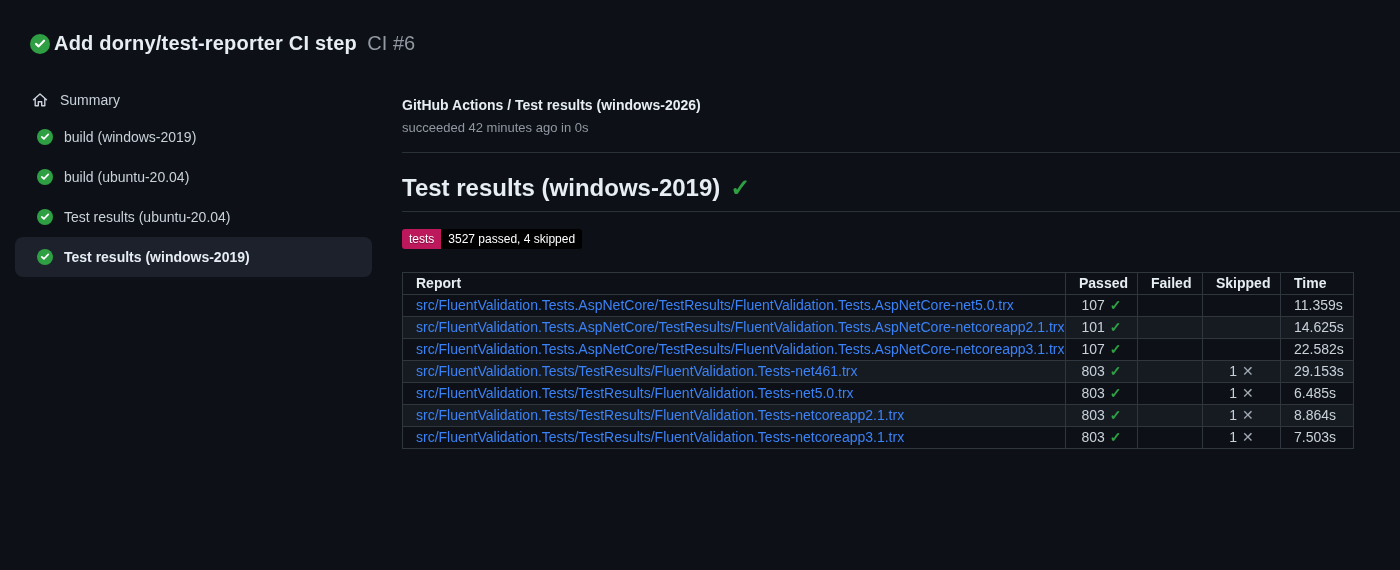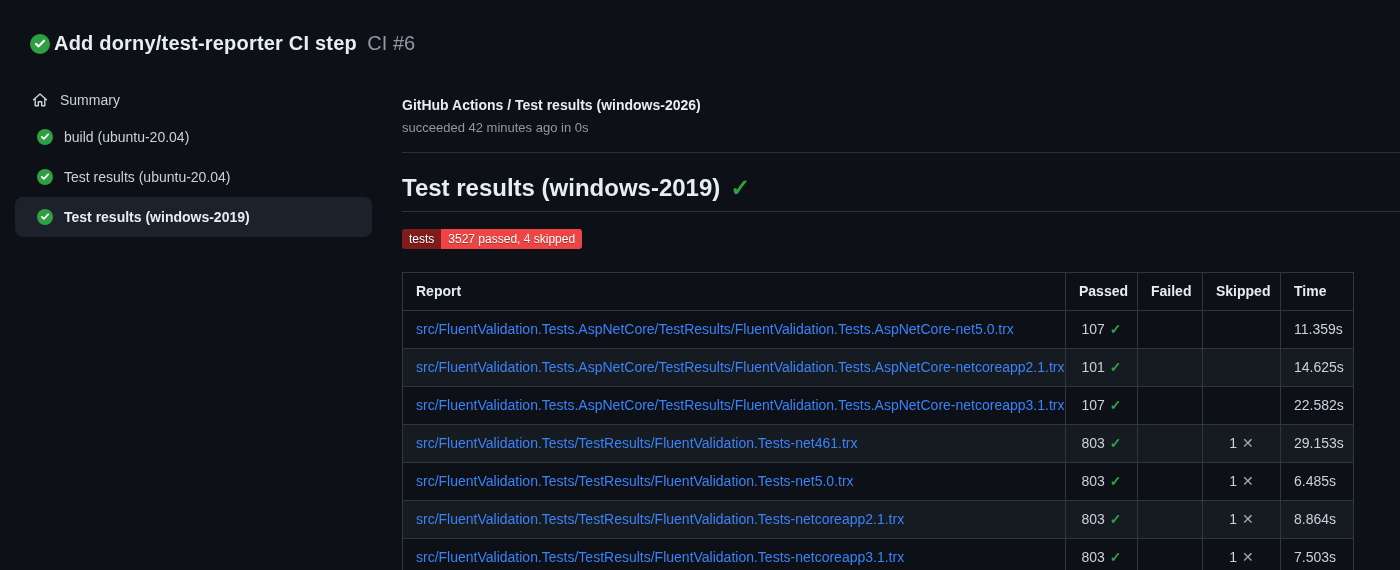--- a/index.html
+++ b/index.html
@@ -60,21 +60,21 @@
   }
   .badge-label { padding:0 7px; }
   .badge-value { padding:0 7px; }
 
   
   table.results {
     margin-top:23px; border-collapse:collapse; table-layout:fixed;
     width:951px; font-size:14px;
   }
   .results th, .results td {
-    border:1px solid #30363d; padding:8px 13px; line-height:21px;
+    border:1px solid #30363d; padding:0 13px; line-height:21px;
     overflow:hidden; white-space:nowrap;
   }
   .results th { font-weight:700; color:#e6edf3; text-align:center; }
   .results th.col-report { text-align:left; }
   .results th.col-time { text-align:left; }
   .results tbody tr { background:#0d1117; }
   .results tbody tr:nth-child(even) { background:#161b22; }
   .results td.col-passed, .results td.col-failed, .results td.col-skipped { text-align:center; }
   .results td.col-time { text-align:left; color:#c9d1d9; }
   .report-link { color:#3b82f6; text-decoration:none; cursor:pointer; }
@@ -114,20 +114,29 @@
 
 
       <div>
           <div class="job-item">
     <span class="status-circle">
       <svg width="16" height="16" viewBox="0 0 16 16">
         <circle cx="8" cy="8" r="8" fill="#2ea043"></circle>
         <path d="M11.2 5.4 L6.9 9.9 L4.8 7.9" stroke="#ffffff" stroke-width="1.7" fill="none" stroke-linecap="round" stroke-linejoin="round"></path>
       </svg>
     </span>
+    <span>build (windows-2019)</span>
+  </div>
+          <div class="job-item">
+    <span class="status-circle">
+      <svg width="16" height="16" viewBox="0 0 16 16">
+        <circle cx="8" cy="8" r="8" fill="#2ea043"></circle>
+        <path d="M11.2 5.4 L6.9 9.9 L4.8 7.9" stroke="#ffffff" stroke-width="1.7" fill="none" stroke-linecap="round" stroke-linejoin="round"></path>
+      </svg>
+    </span>
     <span>build (ubuntu-20.04)</span>
   </div>
           <div class="job-item">
     <span class="status-circle">
       <svg width="16" height="16" viewBox="0 0 16 16">
         <circle cx="8" cy="8" r="8" fill="#2ea043"></circle>
         <path d="M11.2 5.4 L6.9 9.9 L4.8 7.9" stroke="#ffffff" stroke-width="1.7" fill="none" stroke-linecap="round" stroke-linejoin="round"></path>
       </svg>
     </span>
     <span>Test results (ubuntu-20.04)</span>
@@ -151,22 +160,22 @@
         <div class="check-status">succeeded 42 minutes ago in 0s</div>
       </div>
 
       <div class="section-title">
         <span>Test results (windows-2019)</span>
         <span class="title-check">✓</span>
       </div>
 
       <div>
         <span class="badge">
-          <span class="badge-label" style="background: #7f1d1d;">tests</span>
-          <span class="badge-value" style="background: #ef4444;">3527 passed, 4 skipped</span>
+          <span class="badge-label" style="background: #be185d;">tests</span>
+          <span class="badge-value" style="background: #000000;">3527 passed, 4 skipped</span>
         </span>
       </div>
 
       <table class="results">
         <colgroup>
           <col style="width:663px">
             <col style="width:72px">
             <col style="width:65px">
             <col style="width:78px">
             <col style="width:73px">

